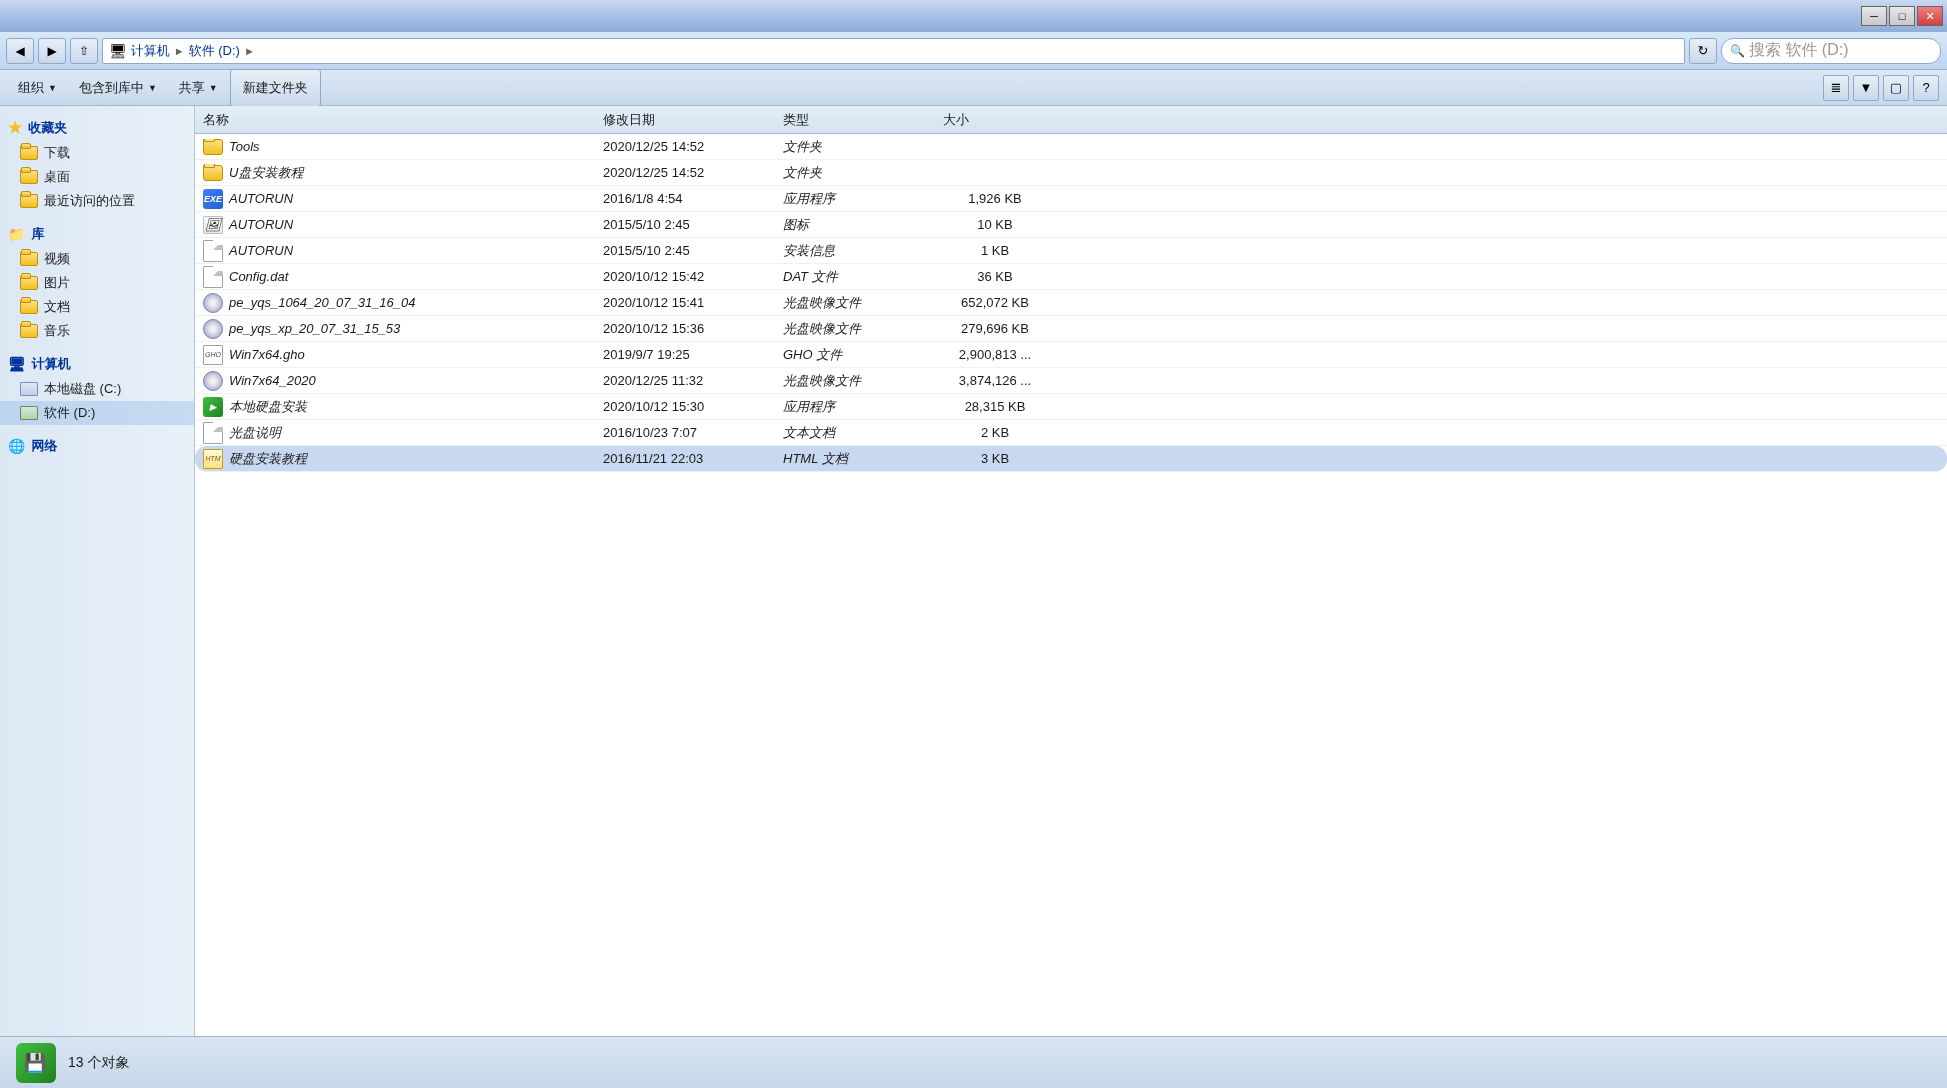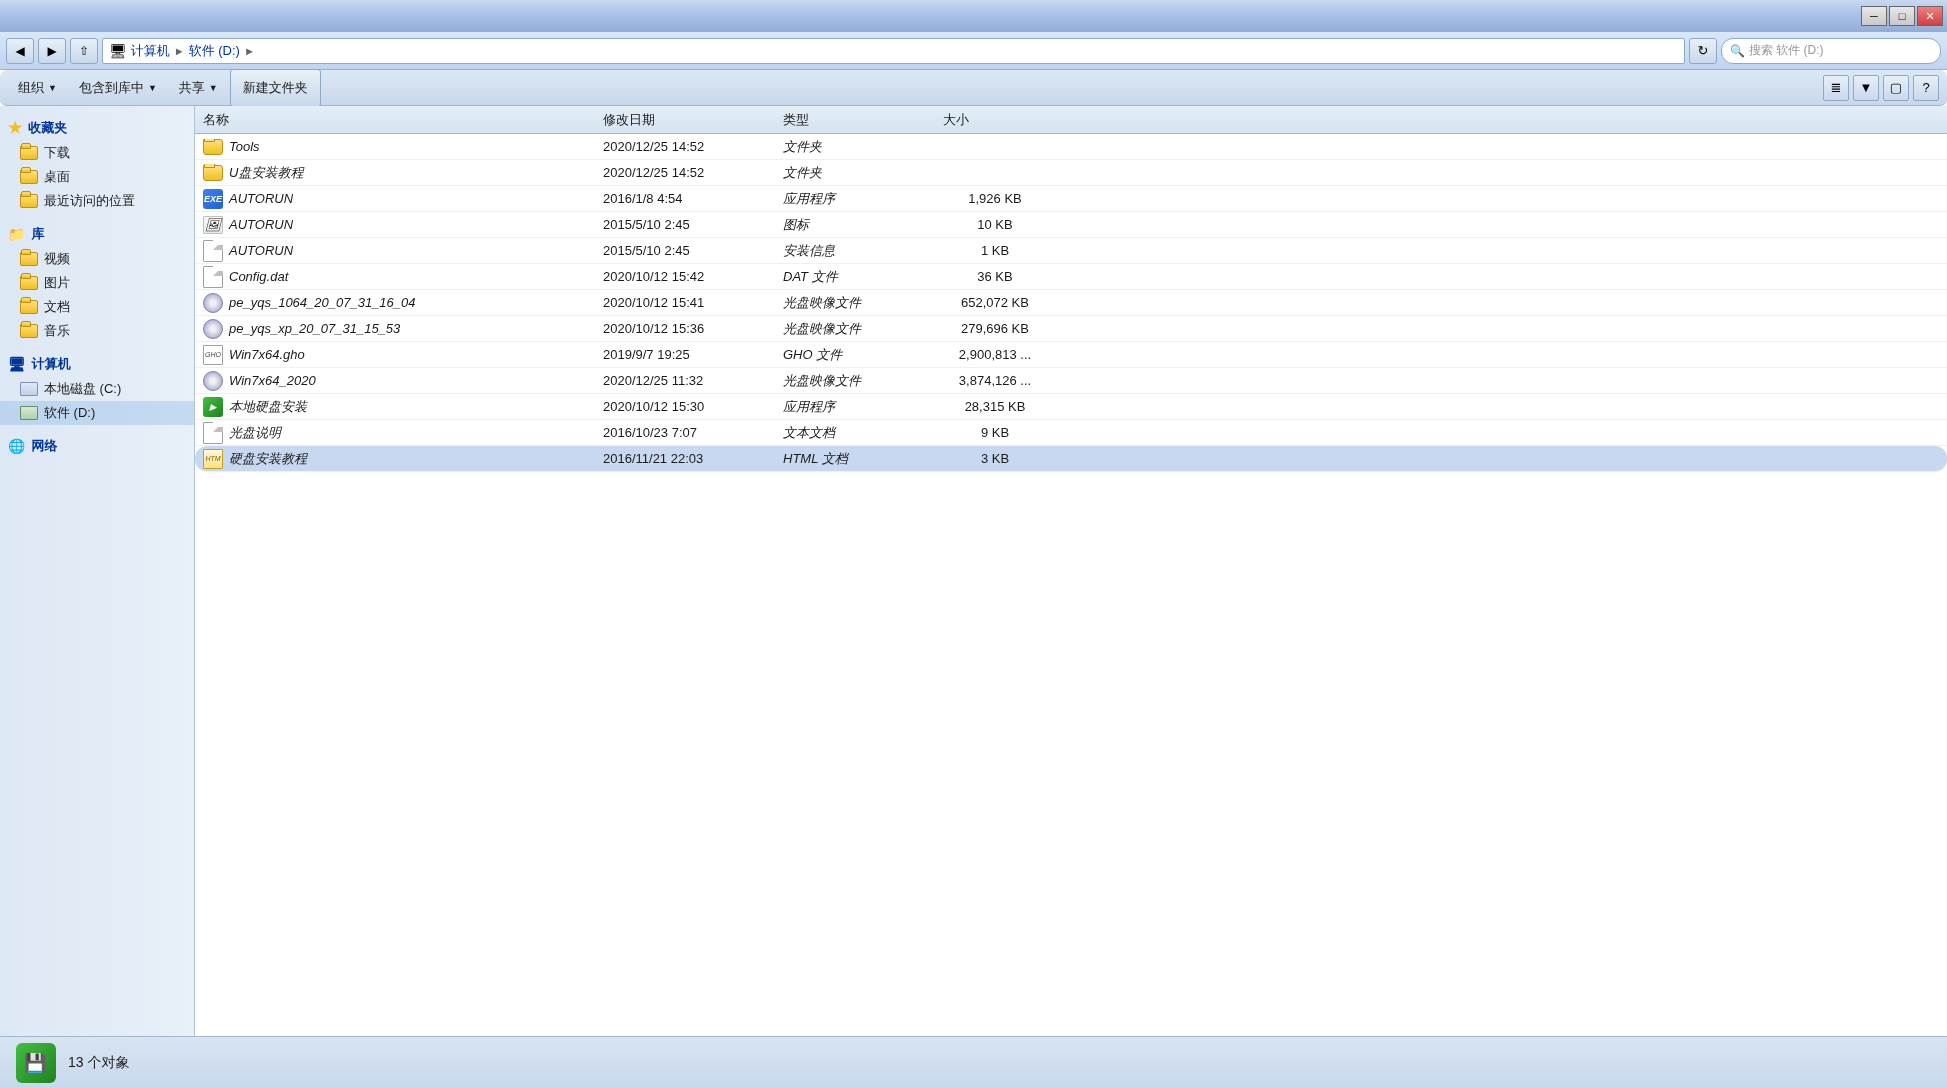--- a/index.html
+++ b/index.html
@@ -114,21 +114,20 @@
     
     .toolbar {
       height: 36px;
       background: linear-gradient(to bottom, #dce8f4, #c8d8ec);
       display: flex;
       align-items: center;
       padding: 1px 8px;
       gap: 2px;
       border-bottom: 1px solid #a0b8d0;
       flex-shrink: 0;
-      border-radius: 7px;
     }
     .tool-btn {
       height: 28px;
       padding: 0 10px;
       background: transparent;
       border: none;
       border-radius: 3px;
       cursor: pointer;
       display: flex;
       align-items: center;
@@ -476,21 +475,21 @@
   <div class="breadcrumb-area">
     <span style="font-size:14px;">🖥</span>
     <span class="bc-item">计算机</span>
     <span class="bc-sep">►</span>
     <span class="bc-item">软件 (D:)</span>
     <span class="bc-sep">►</span>
   </div>
   <div class="refresh-btn" title="刷新">↻</div>
   <div class="search-bar">
     <span>🔍</span>
-    <span style="color:#999;font-size:12px;">搜索 软件 (D:)</span>
+    <span style="color:#999;font-size:16px;">搜索 软件 (D:)</span>
   </div>
 </div>
 
 <div class="toolbar">
   <button class="tool-btn">
     <span>组织</span>
     <span class="dropdown-arrow">▼</span>
   </button>
   <button class="tool-btn">
     <span>包含到库中</span>
@@ -697,21 +696,21 @@
     <div class="file-cell-type">应用程序</div>
     <div class="file-cell-size">28,315 KB</div>
   </div>
         <div class="file-row">
     <div class="file-cell-name">
       <div class="icon-doc"></div>
       <span>光盘说明</span>
     </div>
     <div class="file-cell-date">2016/10/23 7:07</div>
     <div class="file-cell-type">文本文档</div>
-    <div class="file-cell-size">9 KB</div>
+    <div class="file-cell-size">2 KB</div>
   </div>
         <div class="file-row selected">
     <div class="file-cell-name">
       <div class="icon-html">HTM</div>
       <span>硬盘安装教程</span>
     </div>
     <div class="file-cell-date">2016/11/21 22:03</div>
     <div class="file-cell-type">HTML 文档</div>
     <div class="file-cell-size">3 KB</div>
   </div>

